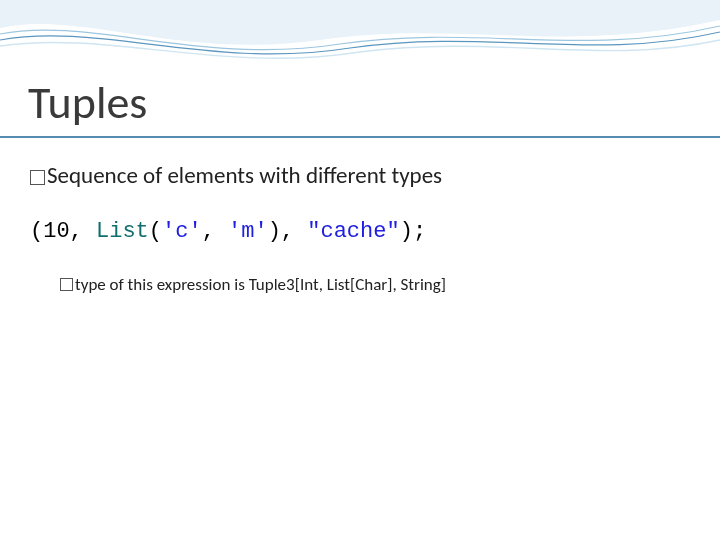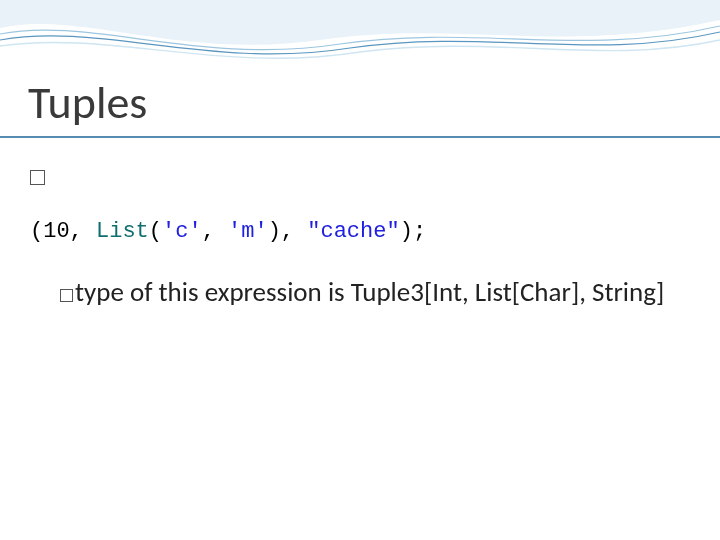--- a/index.html
+++ b/index.html
@@ -65,21 +65,21 @@
     font-size: 22px;
     color: #000;
     margin-bottom: 30px;
     white-space: pre;
   }
   .c-plain { color: #000; }
   .c-teal { color: #106e6e; text-align: right; }
   .c-blue { color: #2020e0; }
   .c-str  { color: #2020e0; }
   .bullet-line2 {
-    font-size: 27px;
+    font-size: 17px;
     color: #222;
     line-height: 1.35;
     padding-left: 30px;
   }
   .bullet-mark-sm {
     display: inline-block;
     width: 13px;
     height: 13px;
     border: 1.5px solid #555;
     vertical-align: -1px;
@@ -97,21 +97,21 @@
     <path d="M0,40 C100,22 210,70 350,48 C490,28 590,62 720,32" fill="none" stroke="#5a96bf" stroke-width="1.2"></path>
     <path d="M0,46 C110,30 220,74 360,52 C500,34 600,66 720,40" fill="none" stroke="#cfe5f2" stroke-width="1.4"></path>
   </svg>
 
   <h1 class="title">Tuples</h1>
   <div class="title-underline"></div>
 
   <div class="body-area">
 
     <div class="bullet-line1">
-      <span class="bullet-mark"></span>
+      <span class="bullet-mark"></span><span>Sequence of elements with different types</span>
     </div>
 
     <div class="code-line"><span class="c-plain">(</span><span class="c-plain">10</span><span class="c-plain">, </span><span class="c-teal">List</span><span class="c-plain">(</span><span class="c-blue">'c'</span><span class="c-plain">, </span><span class="c-blue">'m'</span><span class="c-plain">)</span><span class="c-plain">, </span><span class="c-str">"cache"</span><span class="c-plain">);</span></div>
 
     <div class="bullet-line2">
       <span class="bullet-mark-sm"></span><span>type of this expression is Tuple3[Int, List[Char], String]</span>
     </div>
 
   </div>
 

